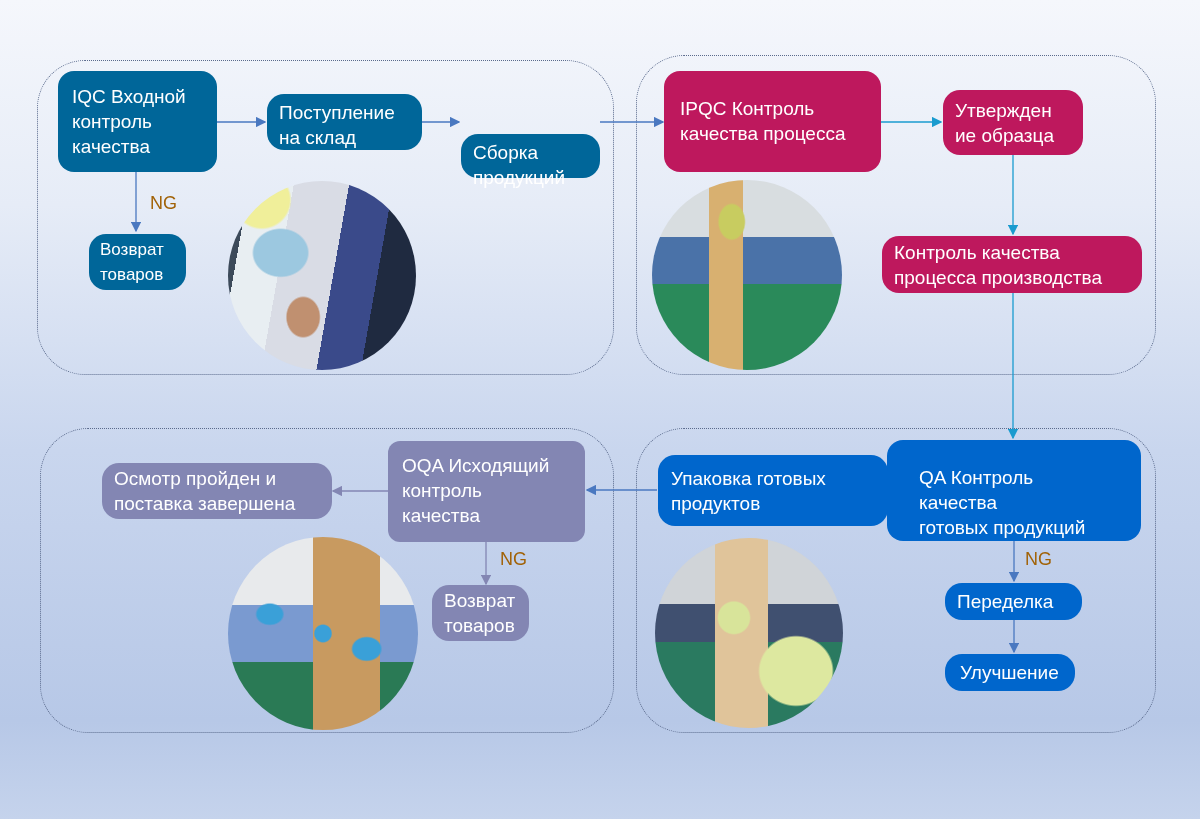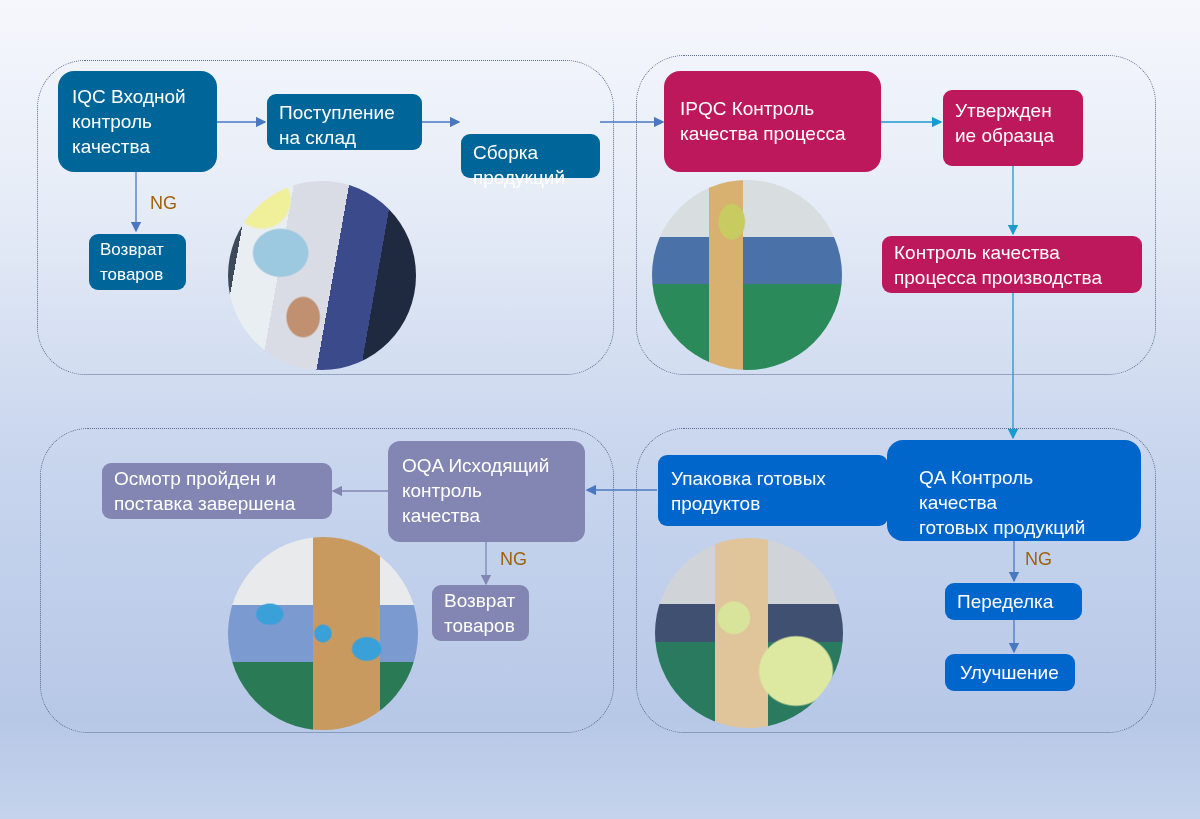--- a/index.html
+++ b/index.html
@@ -13,21 +13,21 @@
     border: 1px dotted #5a6a8c;
     border-radius: 48px;
     box-sizing: border-box;
   }
   .box {
     position: absolute;
     box-sizing: border-box;
     color: #ffffff;
     font-size: 19px;
     line-height: 25px;
-    border-radius: 9px;
+    border-radius: 17px;
     padding: 6px 12px;
     white-space: pre-line;
   }
   .box.big { border-radius: 16px; padding: 12px 13px; }
   .c-iqc { background: #006699; }
   .c-ipqc { background: #be185d; }
   .c-qa { background: #0066cc; }
   .c-oqa { background: #8386b3; }
   .ng {
     position: absolute; color: #a16207; font-size: 18px;
@@ -85,21 +85,21 @@
 
 <div class="photo" style="left:228px;top:181px;width:188px;height:189px;
   background:
     radial-gradient(circle at 18% 10%, #f0ef9a 0 12%, transparent 13%),
     radial-gradient(ellipse at 28% 38%, #9cc8e0 0 14%, transparent 15%),
     radial-gradient(ellipse at 40% 72%, #c09070 0 10%, transparent 11%),
     linear-gradient(100deg, #3c4a5a 0 10%, #e8eef2 10% 30%, #d9dce5 30% 55%, #3a4a8a 55% 75%, #1f2a40 75% 100%);"></div>
 
 <div class="box big c-ipqc" style="left:664px;top:71px;width:217px;height:101px;padding:25px 16px;">IPQC Контроль
 качества процесса</div>
-<div class="box c-ipqc" style="left:943px;top:90px;width:140px;height:76px;padding:8px 12px;">Утвержден
+<div class="box c-ipqc" style="left:943px;top:90px;width:140px;height:65px;padding:8px 12px;">Утвержден
 ие образца</div>
 <div class="box c-ipqc" style="left:882px;top:236px;width:260px;height:57px;padding:4px 12px;">Контроль качества
 процесса производства</div>
 
 <div class="photo" style="left:652px;top:180px;width:190px;height:190px;
   background:
     radial-gradient(ellipse at 42% 22%, #c8cc60 0 8%, transparent 9%),
     linear-gradient(90deg, transparent 0 30%, #d8b070 30% 48%, transparent 48%),
     linear-gradient(180deg, #d8dde0 0 30%, #4a72a8 30% 55%, #2a8a5a 55% 100%);"></div>
 

